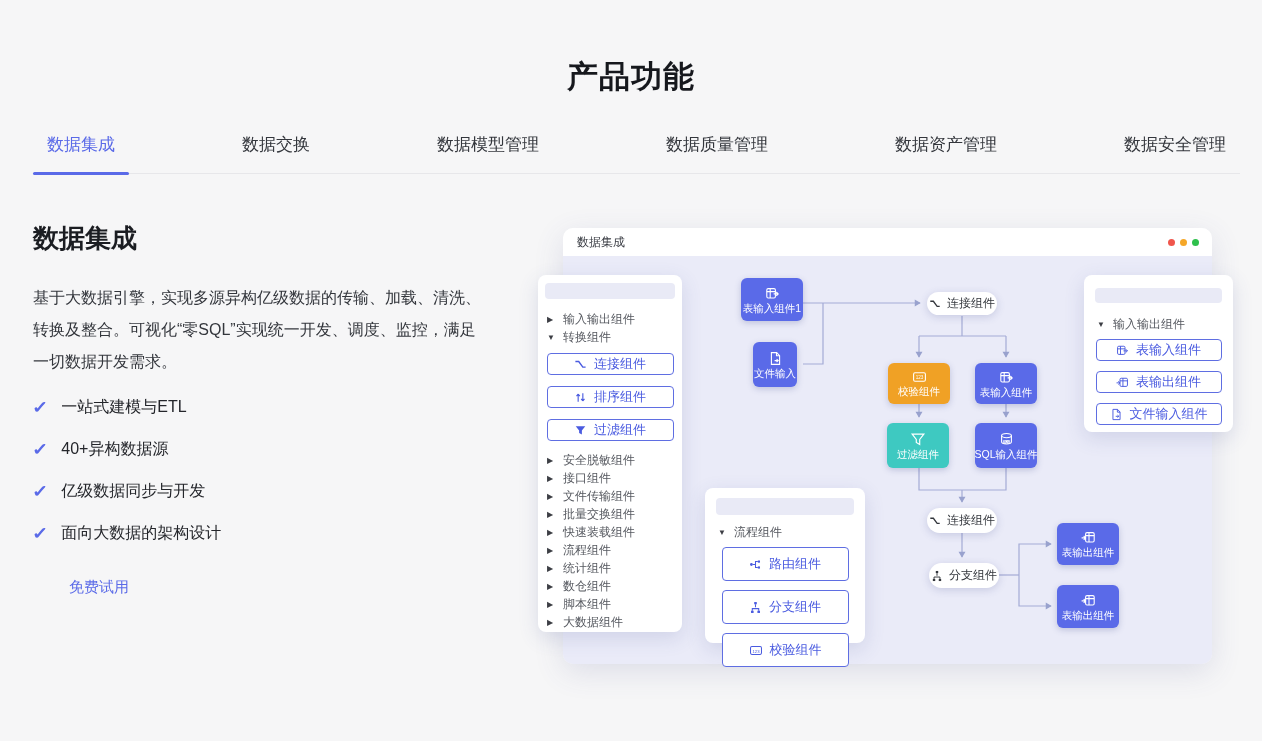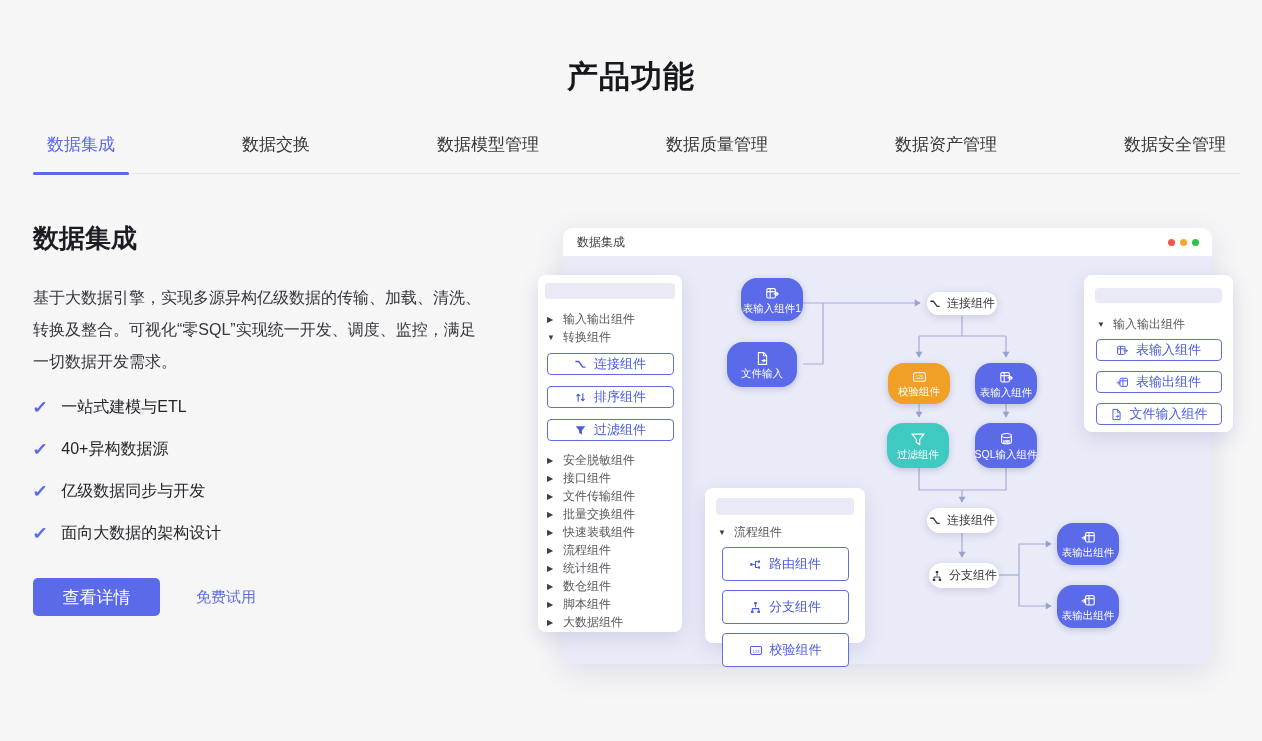--- a/index.html
+++ b/index.html
@@ -39,21 +39,21 @@
   .titlebar { height:28px; background:#ffffff; border-radius:10px 10px 0 0;
     display:flex; align-items:center; justify-content:space-between; padding:0 13px 0 14px; }
   .win-title { font-size:12px; color:#3a3d44; }
   .dots { display:flex; gap:5px; }
   .dot { width:7px; height:7px; border-radius:50%; }
   .dot-r { background:#f0564c; } .dot-y { background:#f5a728; } .dot-g { background:#2ec04c; }
   .canvas { position:relative; width:649px; height:408px; background:#eaebf8; border-radius:0 0 10px 10px; }
   .edges { position:absolute; left:0; top:0; pointer-events:none; }
 
   
-  .node { position:absolute; border-radius:16px; color:#fff; display:flex; flex-direction:column;
+  .node { position:absolute; border-radius:6px; color:#fff; display:flex; flex-direction:column;
     align-items:center; justify-content:center; gap:2px; box-shadow:0 2px 6px rgba(60,70,140,0.25); cursor:pointer; }
   .n-blue { background:#5a6ae8; } .n-orange { background:#f0a125; } .n-teal { background:#3ec9c1; }
   .nlabel { font-size:10.5px; line-height:11px; white-space:nowrap; }
   .nico { display:flex; }
 
   .pill { position:absolute; background:#fff; border-radius:13px; display:flex; align-items:center;
     justify-content:center; gap:6px; font-size:12px; color:#33363c;
     box-shadow:0 2px 8px rgba(60,70,140,0.20); cursor:pointer; }
   .pill .nico { color:#33363c; }
 
@@ -110,21 +110,20 @@
       <li>
           <span class="check">✓</span>
           <span>亿级数据同步与开发</span>
         </li>
       <li>
           <span class="check">✓</span>
           <span>面向大数据的架构设计</span>
         </li>
     </ul>
     <div class="cta-row">
-      <button class="btn-primary">查看详情</button>
       <a class="link-secondary">免费试用</a>
     </div>
   </section>
 
   <div class="window">
     <div class="titlebar">
       <span class="win-title">数据集成</span>
       <span class="dots">
         <span class="dot dot-r"></span>
         <span class="dot dot-y"></span>
@@ -162,21 +161,21 @@
         <span class="nico">
           <svg width="15" height="15" viewBox="0 0 15 15" fill="none" stroke="currentColor" stroke-width="1.1">
               <rect x="1.8" y="2.6" width="8.6" height="9.4" rx="1.4"></rect>
               <path d="M1.8 5.6h8.6M5.2 2.6v9.4"></path>
               <path d="M8.6 7.9h4.6M11.3 6l1.9 1.9-1.9 1.9"></path>
             </svg>
         </span>
         <span class="nlabel">表输入组件1</span>
       </div>
 
-      <div class="node n-blue" style="left:164px;top:86px;width:70px;height:45px">
+      <div class="node n-blue" style="left:190px;top:86px;width:44px;height:45px">
         <span class="nico">
           <svg width="15" height="15" viewBox="0 0 15 15" fill="none" stroke="currentColor" stroke-width="1.1">
               <path d="M3.4 1.6h5.3L11.6 4.6v8.8H3.4z"></path>
               <path d="M8.5 1.6v3.2h3.1"></path>
               <path d="M6.6 9.6h3.6M8.6 8.2l1.6 1.4-1.6 1.4"></path>
             </svg>
         </span>
         <span class="nlabel">文件输入</span>
       </div>
 

